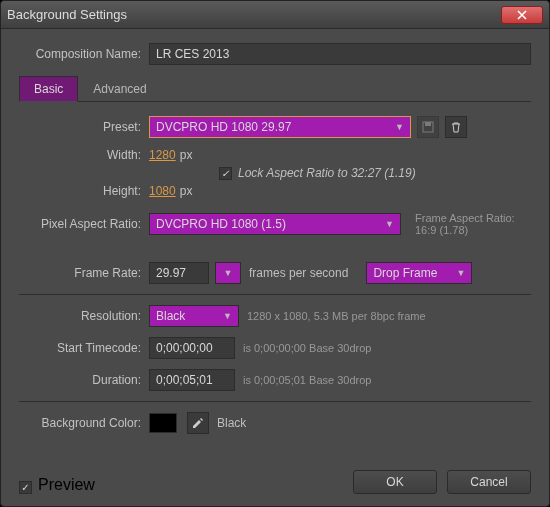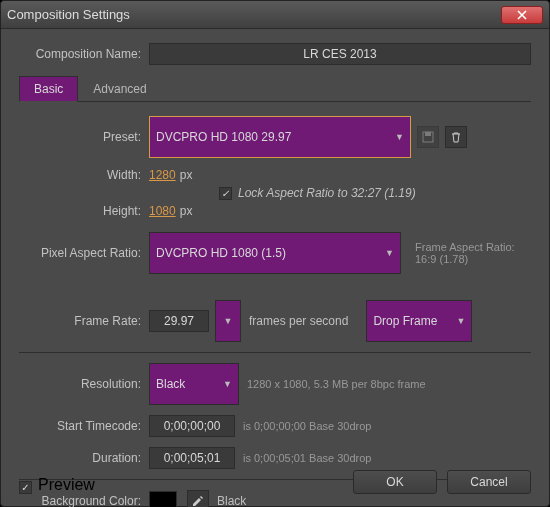--- a/index.html
+++ b/index.html
@@ -8,29 +8,29 @@
 .window { width: 550px; height: 507px; background: #4a4a4a; border: 1px solid #222; border-radius: 4px; }
 .titlebar { height: 28px; background: linear-gradient(#5a5a5a,#3f3f3f); border-bottom: 1px solid #2a2a2a; display: flex; align-items: center; padding: 0 6px; border-radius: 4px 4px 0 0; }
 .titlebar .title { color: #ddd; font-size: 13px; flex: 1; }
 .closebtn { width: 42px; height: 18px; background: linear-gradient(#e07070,#c83b3b); border: 1px solid #8b2020; border-radius: 3px; color: #fff; font-size: 11px; display: flex; align-items: center; justify-content: center; cursor: pointer; }
 
 .body { padding: 14px 18px 10px 18px; color: #bfbfbf; font-size: 12px; }
 
 .row { display: flex; align-items: center; margin-bottom: 10px; }
 .lbl { text-align: right; padding-right: 8px; width: 130px; color: #c2c2c2; font-size: 12px; }
 
-.txtinput { background: #3a3a3a; border: 1px solid #2c2c2c; color: #d8d8d8; font-size: 12px; padding: 3px 6px; height: 22px; text-align: center; }
+.txtinput { background: #3a3a3a; border: 1px solid #2c2c2c; color: #d8d8d8; font-size: 12px; padding: 3px 6px; height: 22px; }
 .txtinput.wide { flex: 1; }
 .orange { color: #d89848; text-decoration: underline; cursor: text; }
 
 .tabs { display: flex; border-bottom: 1px solid #2e2e2e; margin: 6px 0 14px 0; }
 .tab { padding: 5px 14px; font-size: 12px; color: #b8b8b8; cursor: pointer; border: 1px solid transparent; border-bottom: none; position: relative; top: 1px; }
 .tab.active { background: #701a75; border-color: #2e2e2e; border-bottom: 1px solid #4a4a4a; color: #d8d8d8; }
 
-.select { background: #701a75; border: 1px solid #2c2c2c; color: #d8d8d8; font-size: 12px; height: 22px; padding: 20px 6px; display: flex; align-items: center; justify-content: space-between; cursor: pointer; }
+.select { background: #a21caf; border: 1px solid #2c2c2c; color: #d8d8d8; font-size: 12px; height: 22px; padding: 10px 6px; display: flex; align-items: center; justify-content: space-between; cursor: pointer; }
 .select.preset { width: 262px; border: 1px solid #d89848; }
 .select .arrow { font-size: 9px; color: #bbb; }
 
 .iconbtn { width: 22px; height: 22px; background: #3a3a3a; border: 1px solid #2c2c2c; margin-left: 6px; display: flex; align-items: center; justify-content: center; cursor: pointer; color: #aaa; }
 .iconbtn.disabled { opacity: .5; cursor: default; }
 
 .checkbox { width: 13px; height: 13px; background: #3a3a3a; border: 1px solid #2c2c2c; display: inline-flex; align-items: center; justify-content: center; margin-right: 6px; cursor: pointer; font-size: 10px; color: #d8d8d8; }
 .checkbox.checked::after { content: "✓"; }
 
 .hr { height: 1px; background: #3a3a3a; margin: 10px 0; border-top: 1px solid #2e2e2e; }
@@ -45,21 +45,21 @@
 .muted { color: #989898; font-size: 11px; }
 .after { margin-left: 8px; }
 .pxunit { color: #c2c2c2; margin-left: 4px; }
 svg { display: block; }
 </style>
 </head>
 <body>
 
 <div class="window">
   <div class="titlebar">
-    <span class="title">Composition Settings</span>
+    <span class="title">Background Settings</span>
     <div class="closebtn">
       <svg width="10" height="10" viewBox="0 0 10 10">
           <path d="M1 1 L9 9 M9 1 L1 9" stroke="#fff" stroke-width="1.6" fill="none"></path>
         </svg>
     </div>
   </div>
 
   <div class="body">
     <div class="row">
       <div class="lbl">Composition Name:</div>

